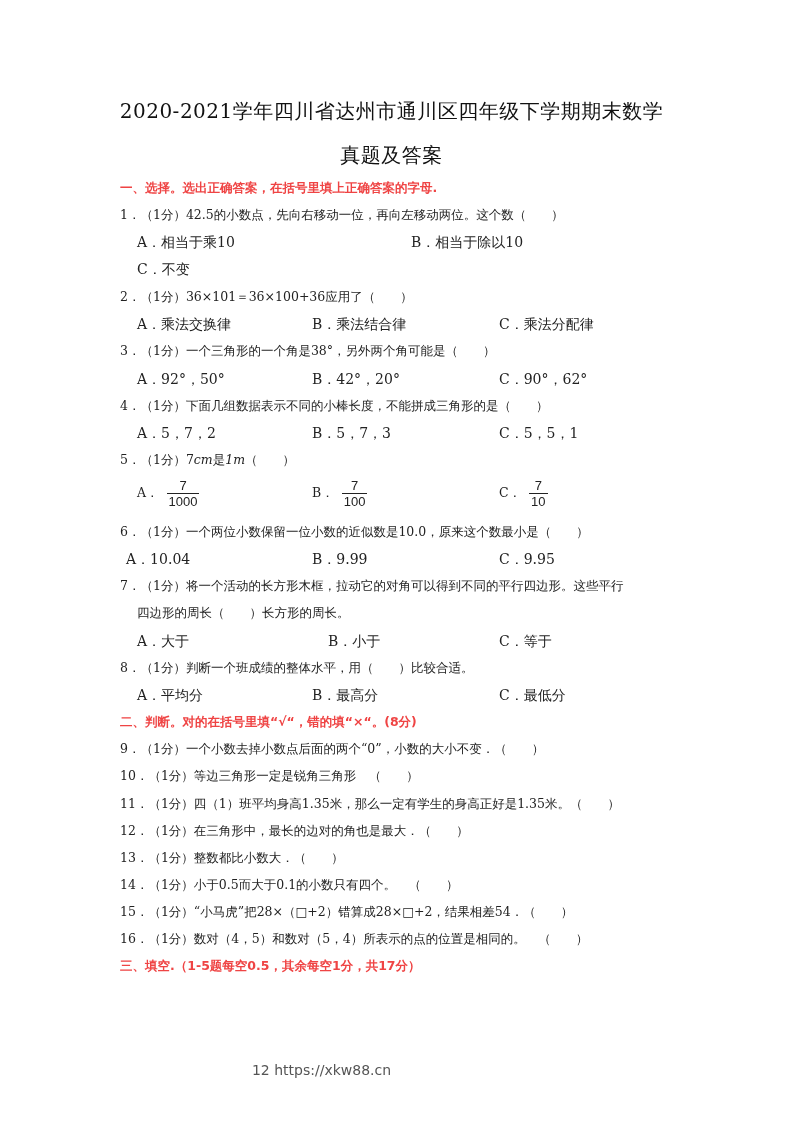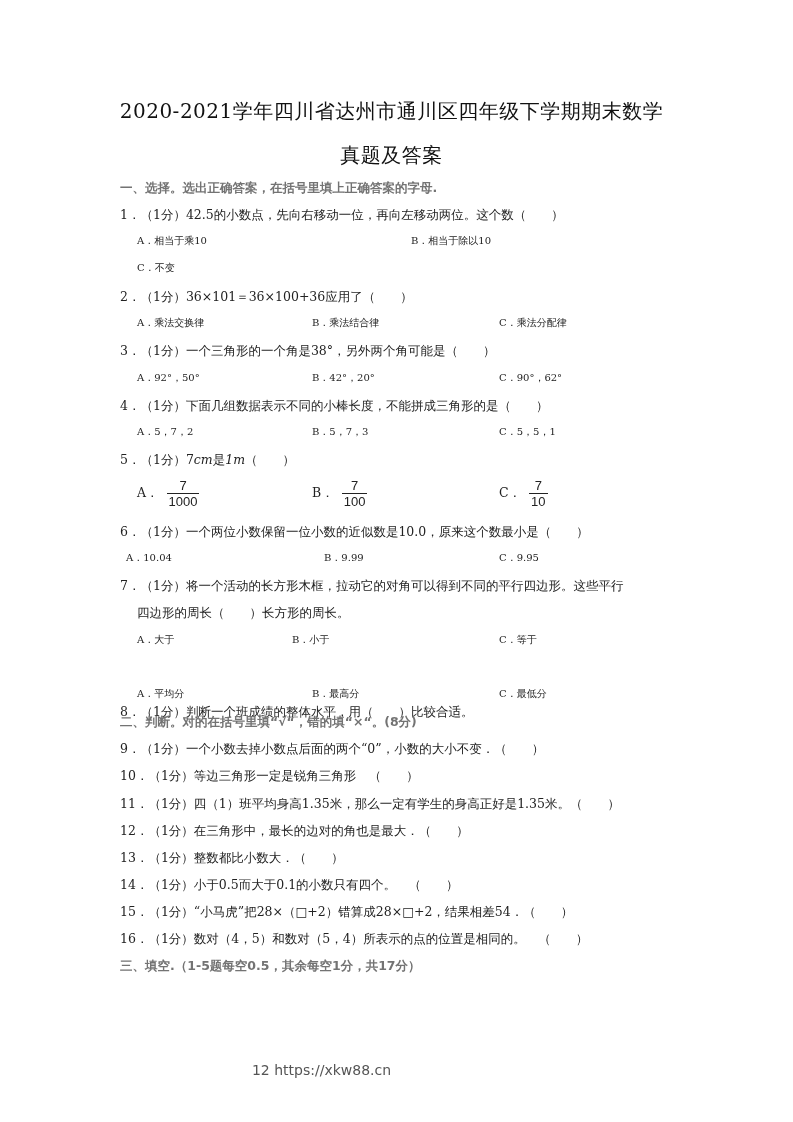--- a/index.html
+++ b/index.html
@@ -32,25 +32,25 @@
       position: absolute;
       left: 120px;
       font-size: 12.5px;
       white-space: nowrap;
       color: #222;
     }
     .section {
       font-weight: bold;
       font-family: "DejaVu Sans", "Liberation Sans", sans-serif;
       font-size: 12.5px;
-      color: #737373;
+      color: #ef4444;
     }
     .opt {
       position: absolute;
-      font-size: 10px;
+      font-size: 14px;
       white-space: nowrap;
       color: #222;
     }
     .frac-opt {
       position: absolute;
       display: flex;
       align-items: center;
       font-size: 12.5px;
     }
     .frac {
@@ -126,30 +126,30 @@
   <div class="frac-opt" style="left:499px; top:478px;">
     <span>C．</span>
     <span class="frac">
       <span class="num">7</span>
       <span class="den">10</span>
     </span>
   </div>
 
   <div class="line" style="top:524px;">6．（1分）一个两位小数保留一位小数的近似数是10.0，原来这个数最小是（　　）</div>
   <div class="opt" style="left:126px; top:551px;">A．10.04</div>
-  <div class="opt" style="left:312px; top:551px;margin-left:12px;">B．9.99</div>
+  <div class="opt" style="left:312px; top:551px;">B．9.99</div>
   <div class="opt" style="left:499px; top:551px;">C．9.95</div>
 
   <div class="line" style="top:578px;">7．（1分）将一个活动的长方形木框，拉动它的对角可以得到不同的平行四边形。这些平行</div>
   <div class="line" style="left:137px; top:605px;">四边形的周长（　　）长方形的周长。</div>
   <div class="opt" style="left:137px; top:633px;">A．大于</div>
-  <div class="opt" style="left:292px; top:633px;">B．小于</div>
+  <div class="opt" style="left:328px; top:633px;">B．小于</div>
   <div class="opt" style="left:499px; top:633px;">C．等于</div>
 
-  <div class="line" style="top:660px;margin-top:44px;">8．（1分）判断一个班成绩的整体水平，用（　　）比较合适。</div>
+  <div class="line" style="top:660px;">8．（1分）判断一个班成绩的整体水平，用（　　）比较合适。</div>
   <div class="opt" style="left:137px; top:687px;">A．平均分</div>
   <div class="opt" style="left:312px; top:687px;">B．最高分</div>
   <div class="opt" style="left:499px; top:687px;">C．最低分</div>
 
   <div class="line section" style="top:714px;">二、判断。对的在括号里填“√“，错的填“×“。(8分)</div>
 
   <div class="line" style="top:741px;">9．（1分）一个小数去掉小数点后面的两个“0”，小数的大小不变．（　　）</div>
   <div class="line" style="top:768px;">10．（1分）等边三角形一定是锐角三角形　（　　）</div>
   <div class="line" style="top:796px;">11．（1分）四（1）班平均身高1.35米，那么一定有学生的身高正好是1.35米。（　　）</div>
   <div class="line" style="top:823px;">12．（1分）在三角形中，最长的边对的角也是最大．（　　）</div>

